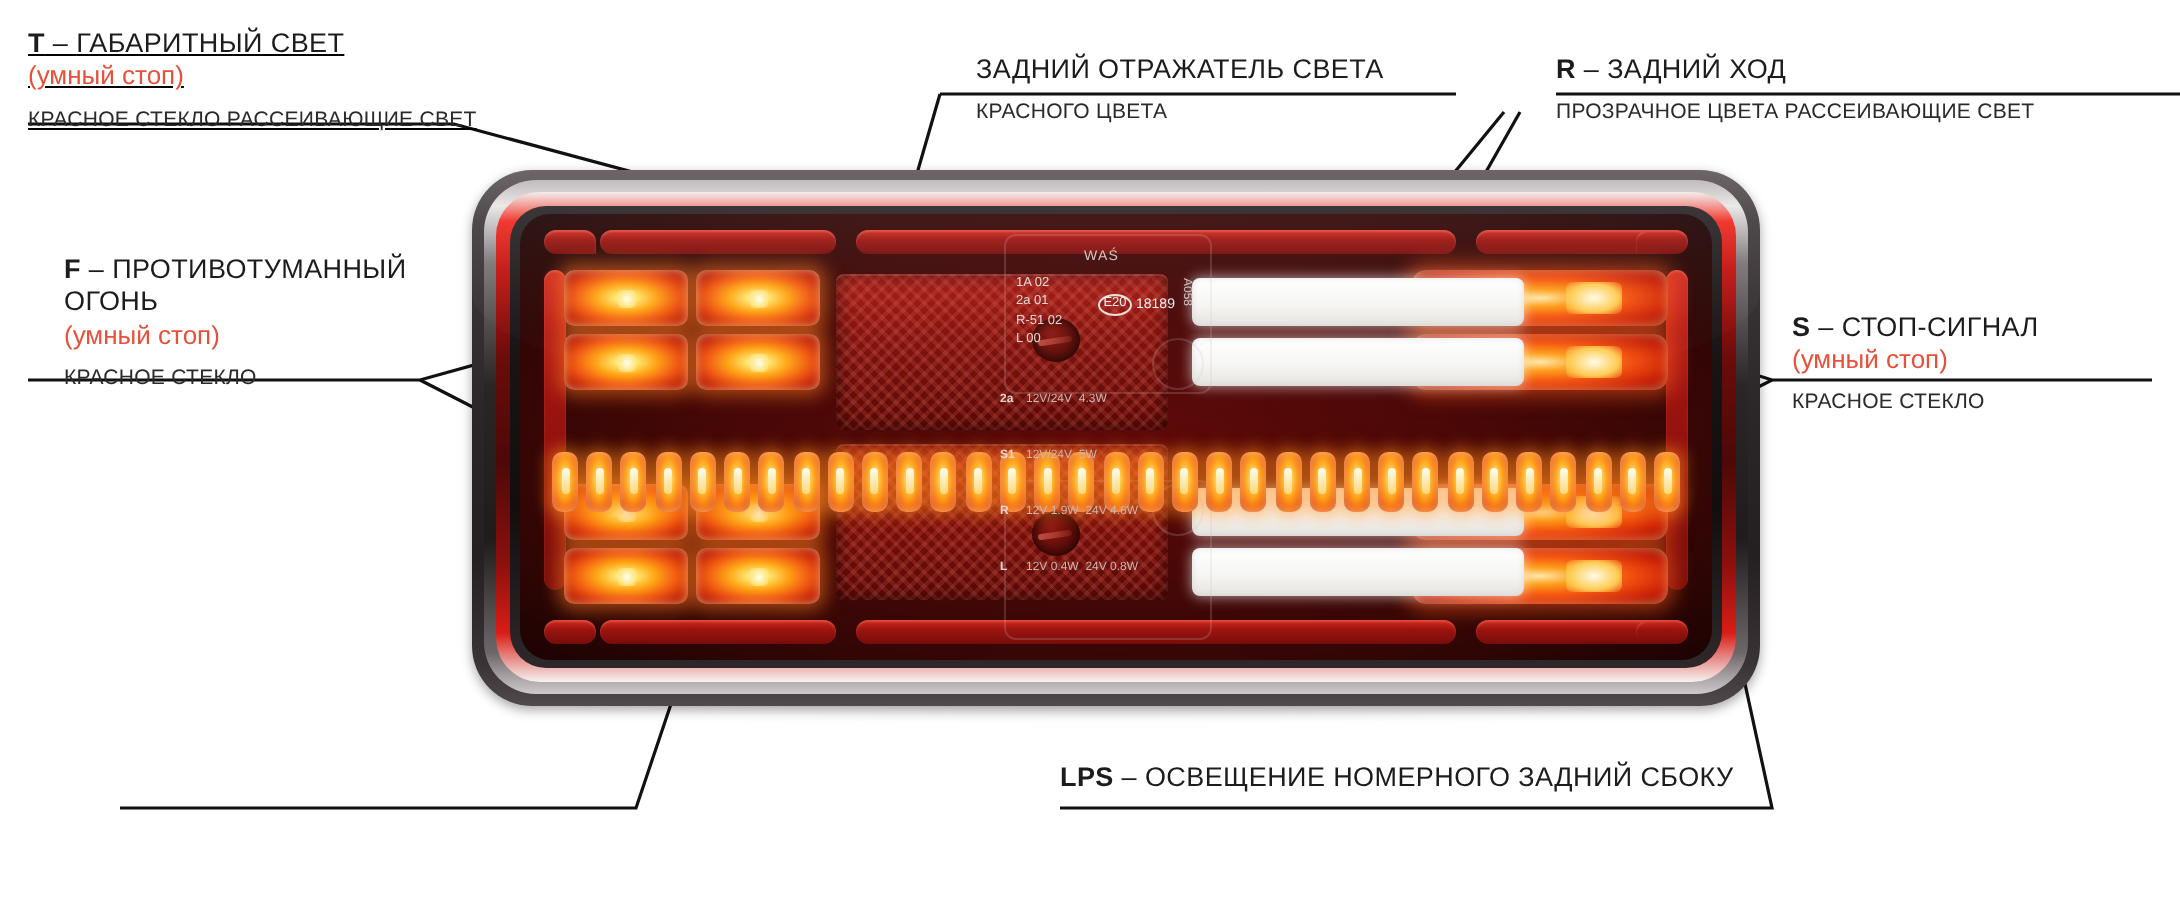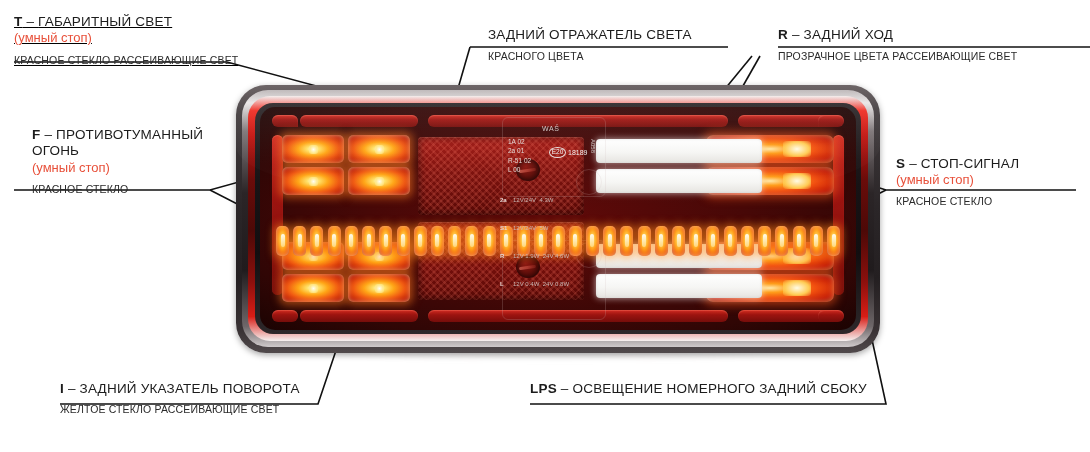--- a/index.html
+++ b/index.html
@@ -459,23 +459,18 @@
     <div class="desc">ПРОЗРАЧНОЕ ЦВЕТА РАССЕИВАЮЩИЕ СВЕТ</div>
   </div>
 
   <div class="callout right-al" style="left:896px; top:156px; width:200px;">
     <div class="title"><span class="code">S</span><span> – </span><span>СТОП-СИГНАЛ</span></div>
     <div class="sub">(умный стоп)</div>
     <div style="height:7px"></div>
     <div class="desc">КРАСНОЕ СТЕКЛО</div>
   </div>
 
-  <div class="callout" style="left:60px; top:381px; width:270px;">
-    <div class="title"><span class="code">I</span><span> – </span><span>ЗАДНИЙ УКАЗАТЕЛЬ ПОВОРОТА</span></div>
-    <div style="height:6px"></div>
-    <div class="desc">ЖЕЛТОЕ СТЕКЛО РАССЕИВАЮЩИЕ СВЕТ</div>
-  </div>
 
   <div class="callout" style="left:530px; top:381px; width:360px;">
     <div class="title"><span class="code">LPS</span><span> – </span><span>ОСВЕЩЕНИЕ НОМЕРНОГО ЗАДНИЙ СБОКУ</span></div>
   </div>
 
 </div>
 
 </body></html>

